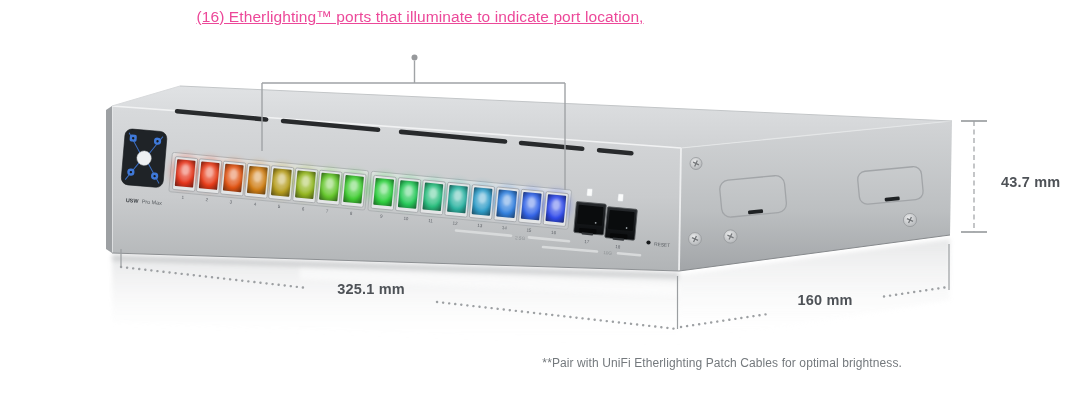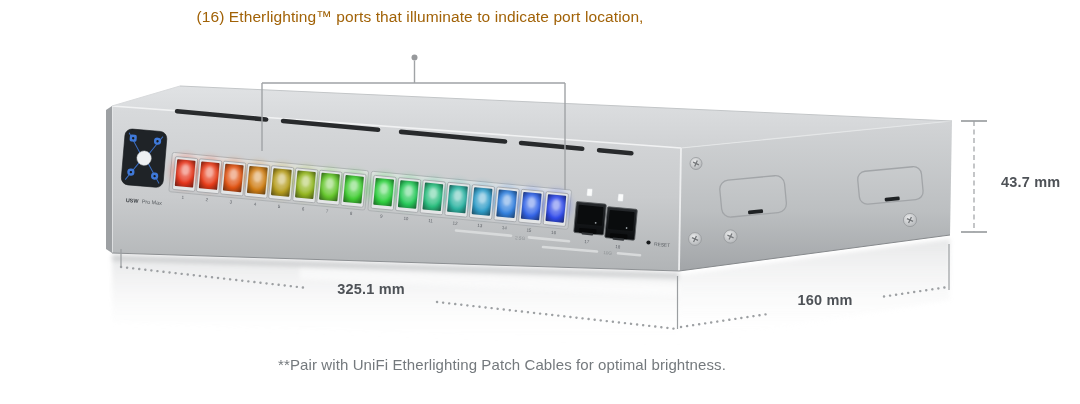--- a/index.html
+++ b/index.html
@@ -1,22 +1,22 @@
 <!DOCTYPE html>
 <html><head>
 <meta charset="utf-8">
 <style>
   html,body{margin:0;padding:0;background:#ffffff;}
   body{width:1080px;height:404px;position:relative;overflow:hidden;
        font-family:"Liberation Sans",sans-serif;}
   .stage{position:absolute;inset:0;}
   .caption{position:absolute;top:7px;left:0;width:840px;text-align:center;
-           font-size:15.5px;line-height:19.5px;color:#a16207;letter-spacing:.1px;}
-  .footnote{position:absolute;top:356px;left:102px;width:800px;text-align:center;
-            font-size:15px;color:#74797d;letter-spacing:.1px;}
+           font-size:15.5px;line-height:19.5px;color:#ec4899;letter-spacing:.1px;text-decoration:underline;}
+  .footnote{position:absolute;top:356px;left:102px;width:800px;text-align:right;
+            font-size:12px;color:#74797d;letter-spacing:.1px;}
   svg{position:absolute;left:0;top:0;}
   text{font-family:"Liberation Sans",sans-serif;}
   .dimlabel{font-size:14.5px;font-weight:bold;fill:#4e5257;letter-spacing:.2px;}
   .tinylabel{fill:#8d9194;}
 </style>
 </head>
 <body>
 
 <div class="stage">
 

